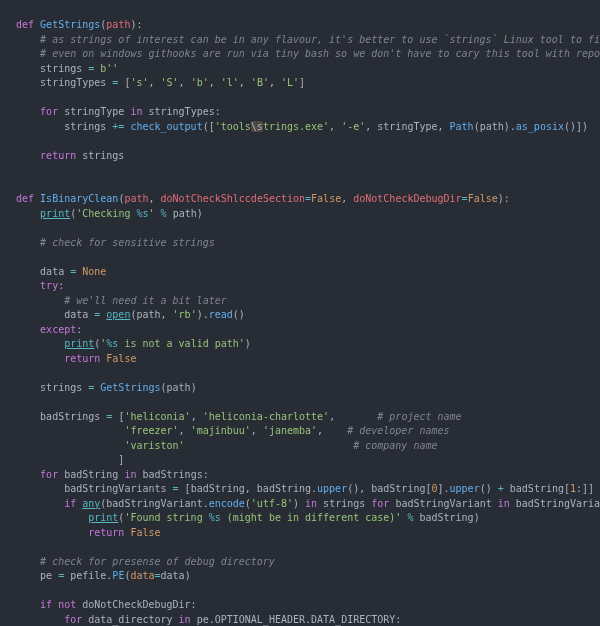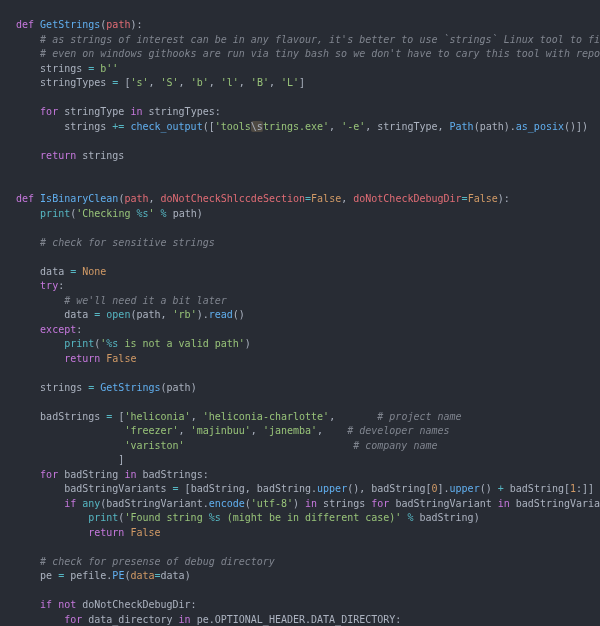--- a/index.html
+++ b/index.html
@@ -1,20 +1,20 @@
 <!DOCTYPE html>
 <html><head>
 <meta charset="utf-8">
 <style>
   html,body{margin:0;padding:0;background:#282c34;color:#abb2bf;font-family:Menlo,Consolas,"DejaVu Sans Mono",monospace;font-size:10px;line-height:1.45;}
   .editor{padding:18px 16px 24px 16px;white-space:pre;}
   .line{display:block;}
   .kw{color:#c678dd;}        
   .fn{color:#61afef;}        
-  .sp{color:#56b6c2;}        
+  .sp{color:#56b6c2;text-decoration:underline;}        
   .str{color:#98c379;}       
   .num{color:#d19a66;}       
   .cst{color:#d19a66;text-align:right;}       
   .cmt{color:#7f848e;font-style:italic;} 
   .op{color:#56b6c2;}        
   .pn{color:#abb2bf;}        
   .var{color:#e06c75;}       
   .id{color:#abb2bf;}
   .kwp{color:#d19a66;}       
   .hl{background:#e5c07b33;border-radius:2px;} 

